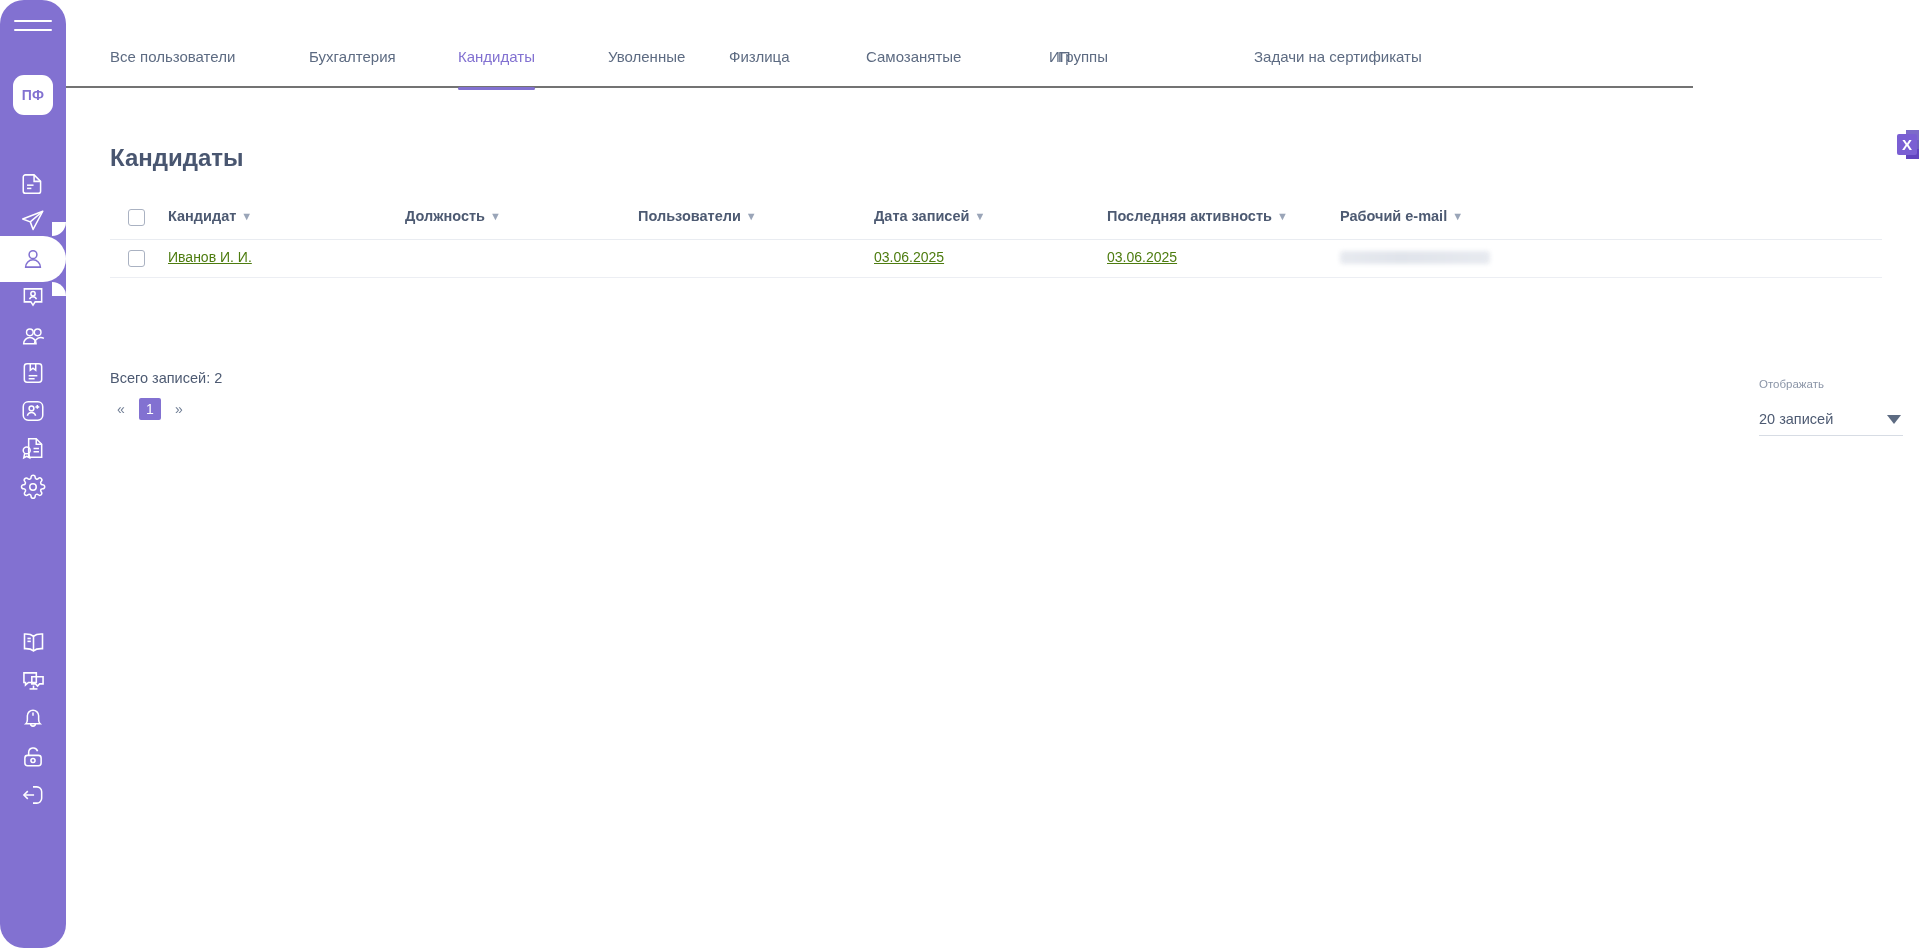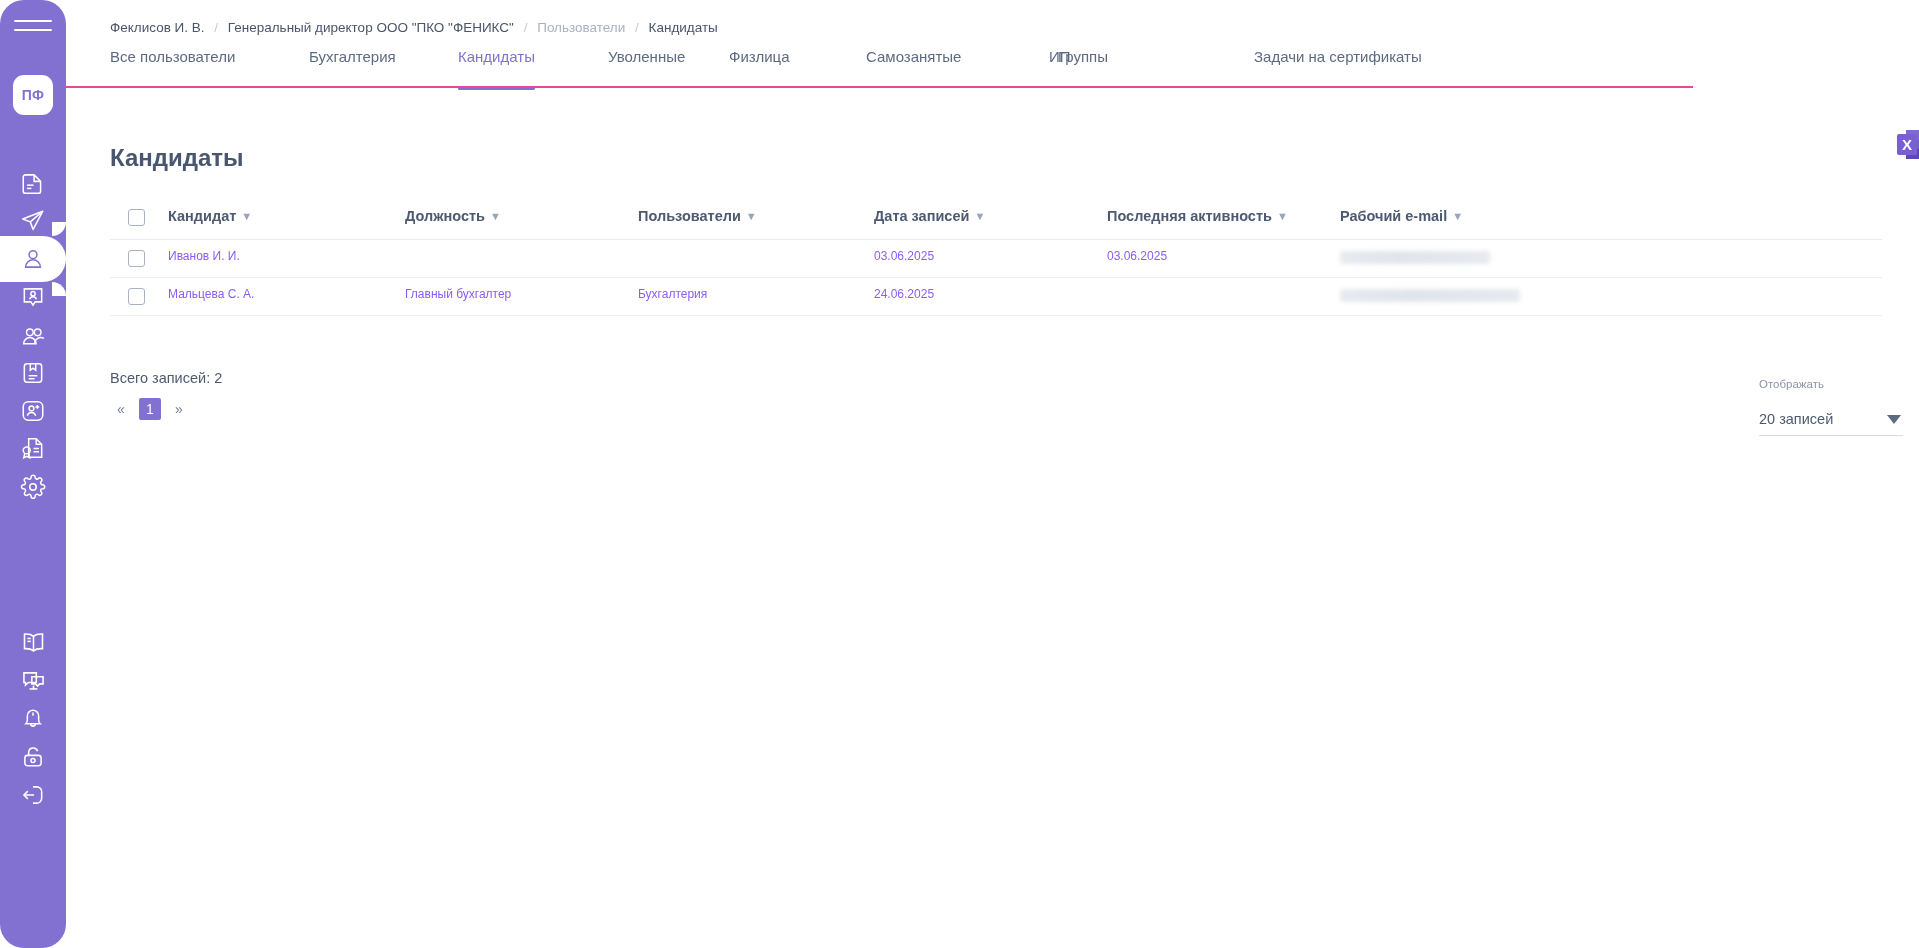--- a/index.html
+++ b/index.html
@@ -108,21 +108,21 @@
   }
   .breadcrumb span { color: #4a5568; }
   .breadcrumb .bc-muted { color: #a9b2c3; }
   .breadcrumb .bc-sep   { color: #c4cbd8; margin: 0 6px; }
   .breadcrumb .bc-link  { cursor: pointer; }
 
   .tabs {
     position: absolute;
     left: 0; top: 48px;
     width: 1627px; height: 40px;
-    border-bottom: 2px solid #ec4899;
+    border-bottom: 2px solid #737373;
   }
   .tab {
     position: absolute;
     top: 0;
     height: 40px;
     font-size: 15px;
     color: #5d6b82;
     white-space: nowrap;
     cursor: pointer;
     padding-bottom: 10px;
@@ -217,23 +217,24 @@
   .th-chk { top: 11px; left: 18px; }
 
   .trow {
     position: relative;
     height: 38px;
     border-bottom: 1px solid #eceef3;
   }
   .td {
     position: absolute;
     top: 9px;
-    font-size: 12px;
-    color: #8b5cf6;
+    font-size: 14px;
+    color: #4d7c0f;
     white-space: nowrap;
+    text-decoration: underline;
   }
   .row-chk { top: 10px; left: 18px; }
   .redacted {
     position: absolute;
     top: 11px;
     height: 13px;
     border-radius: 3px;
     background: linear-gradient(90deg, #e6e9ef, #dfe3ea 40%, #e6e9ef);
     filter: blur(2.2px);
     opacity: 0.95;
@@ -452,29 +453,20 @@
           <path d="M12 4.5h3.5a4.5 4.5 0 0 1 4.5 4.5v6a4.5 4.5 0 0 1-4.5 4.5H12"></path>
           <path d="M13 12H3.8"></path>
             <path d="M7.2 8.4L3.6 12l3.6 3.6"></path>
         </svg>
       </span>
     </div>
   </nav>
 
   <div class="main">
 
-    <div class="breadcrumb">
-      <span class="bc-link">Феклисов И. В.</span>
-      <span class="bc-sep">/</span>
-      <span class="bc-link">Генеральный директор ООО "ПКО "ФЕНИКС"</span>
-      <span class="bc-sep">/</span>
-      <span class="bc-muted">Пользователи</span>
-      <span class="bc-sep">/</span>
-      <span>Кандидаты</span>
-    </div>
 
     <div class="tabs">
       <div class="tab" style="left:44px">Все пользователи</div>
       <div class="tab" style="left:243px">Бухгалтерия</div>
       <div class="tab active" style="left:392px">Кандидаты</div>
       <div class="tab" style="left:542px">Уволенные</div>
       <div class="tab" style="left:663px">Физлица</div>
       <div class="tab" style="left:800px">Самозанятые</div>
       <div class="tab" style="left:983px">ИП</div>
       <div class="tab" style="left:992px">Группы</div>
@@ -512,29 +504,20 @@
       <div class="trow">
         <span class="chk row-chk"></span>
         <span class="td" style="left:58px">Иванов И. И.</span>
         <span class="td" style="left:295px"></span>
         <span class="td" style="left:528px"></span>
         <span class="td" style="left:764px">03.06.2025</span>
         <span class="td" style="left:997px">03.06.2025</span>
         <span class="redacted" style="left:1230px;width:150px"></span>
       </div>
 
-      <div class="trow">
-        <span class="chk row-chk"></span>
-        <span class="td" style="left:58px">Мальцева С. А.</span>
-        <span class="td" style="left:295px">Главный бухгалтер</span>
-        <span class="td" style="left:528px">Бухгалтерия</span>
-        <span class="td" style="left:764px">24.06.2025</span>
-        <span class="td" style="left:997px"></span>
-        <span class="redacted" style="left:1230px;width:180px"></span>
-      </div>
     </div>
 
     <div class="total">Всего записей: 2</div>
 
     <div class="pager">
       <span class="pg">«</span>
       <span class="pg current">1</span>
       <span class="pg">»</span>
     </div>
 

